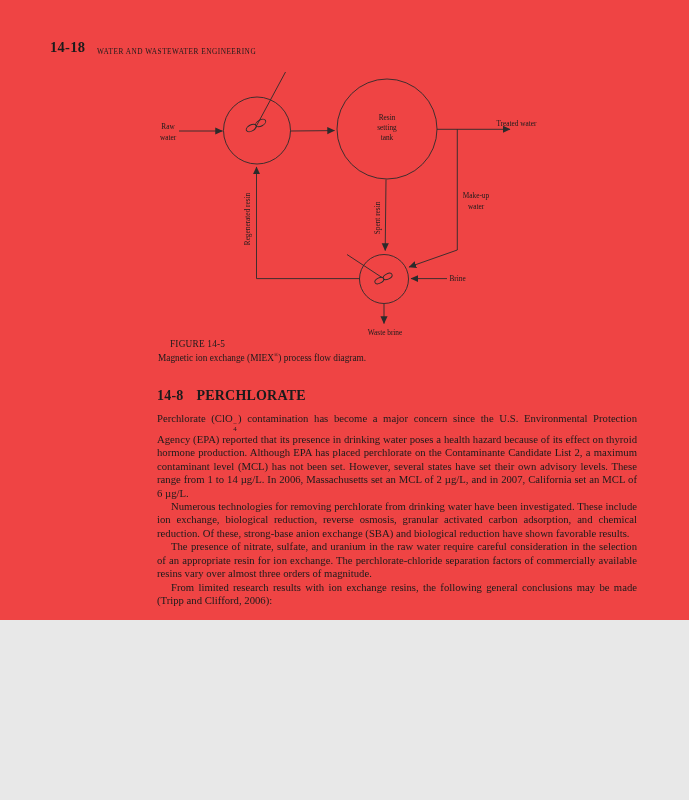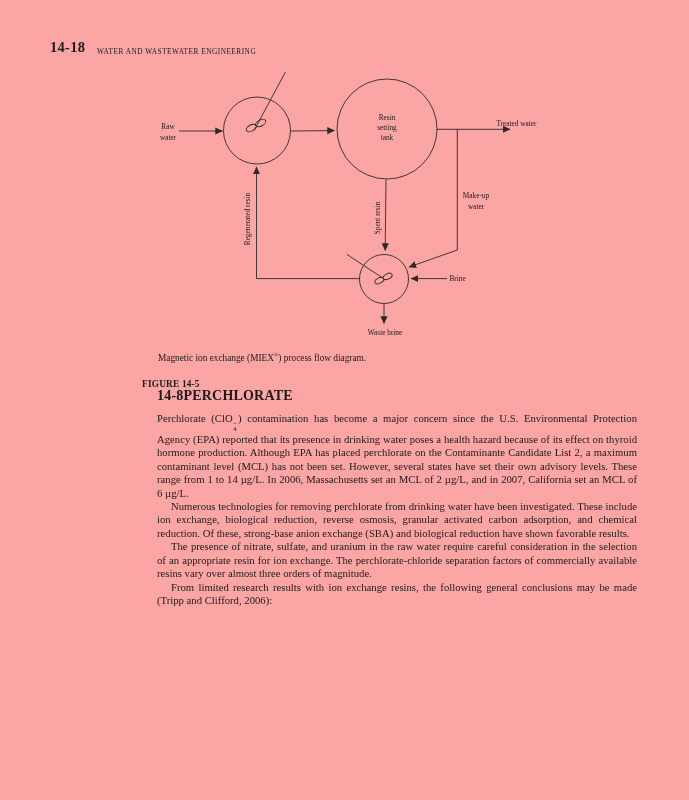--- a/index.html
+++ b/index.html
@@ -1,29 +1,29 @@
 <!DOCTYPE html>
 <html><head>
 <meta charset="utf-8">
 <style>
   html,body{margin:0;padding:0;background:#e8e8e8;}
   .page{
-    position:relative;width:689px;height:800px;background:#fca5a5;
+    position:relative;width:689px;height:620px;background:#ef4444;
     font-family:"Liberation Serif","DejaVu Serif",serif;color:#1b1b1b;
     margin:0 auto;overflow:hidden;
   }
   .pgnum{position:absolute;left:50px;top:39px;font-size:14.5px;font-weight:bold;letter-spacing:.3px;}
   .runhead{position:absolute;left:97px;top:47px;font-size:7.3px;letter-spacing:.5px;}
   svg.diagram{position:absolute;left:0;top:0;}
   svg.diagram text{font-family:"Liberation Serif","DejaVu Serif",serif;font-size:7.3px;fill:#1b1b1b;}
-  .figlabel{position:absolute;left:142px;top:339px;font-size:9.3px;font-weight:bold;letter-spacing:.2px;margin-top:40px;}
+  .figlabel{position:absolute;left:170px;top:339px;font-size:9.3px;font-weight:normal;letter-spacing:.2px;}
   .figcaption{position:absolute;left:158px;top:352px;font-size:9.3px;}
   .figcaption sup{font-size:5.8px;vertical-align:3.5px;}
   h2.sechead{position:absolute;left:157px;top:388px;margin:0;font-size:14px;font-weight:bold;letter-spacing:.2px;}
-  .secnum{}
+  .secnum{margin-right:13px;}
   .bodytext{position:absolute;left:157px;top:412px;width:480px;font-size:10.7px;line-height:13.45px;text-align:justify;font-family:Liberation Serif, serif;}
   .bodytext p{margin:0;}
   .bodytext p.ind{text-indent:14px;}
   .stack{display:inline-flex;flex-direction:column;align-items:flex-start;font-size:7px;line-height:5.6px;vertical-align:-3.5px;margin:0 1px 0 .5px;}
   ul.blist{list-style:none;margin:13px 0 0 0;padding:0;}
   ul.blist li{position:relative;padding-left:31px;margin-bottom:9.5px;}
   ul.blist li::before{content:"\2022";position:absolute;left:20px;top:0;}
 </style>
 </head>
 <body>

